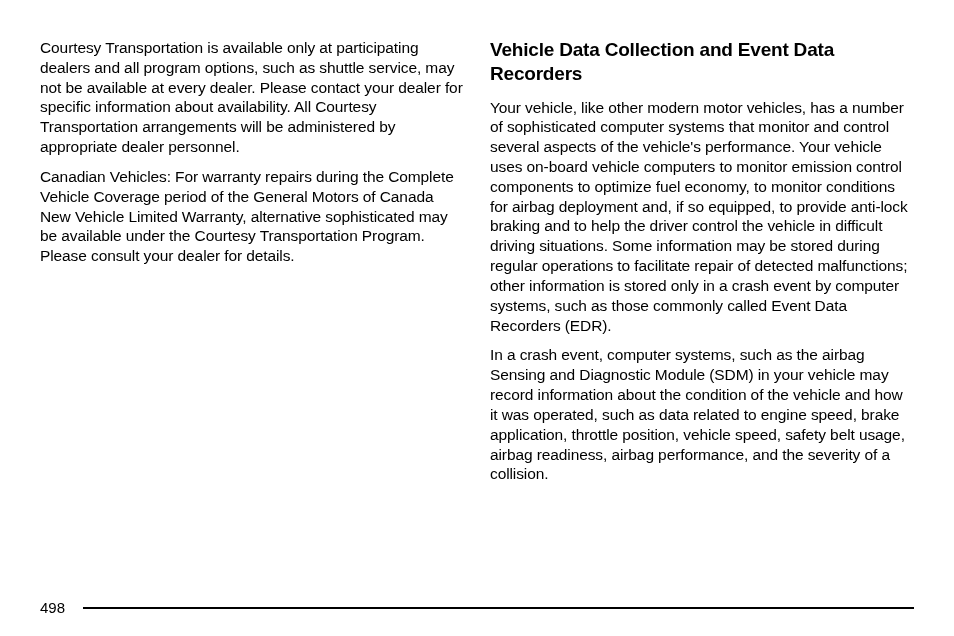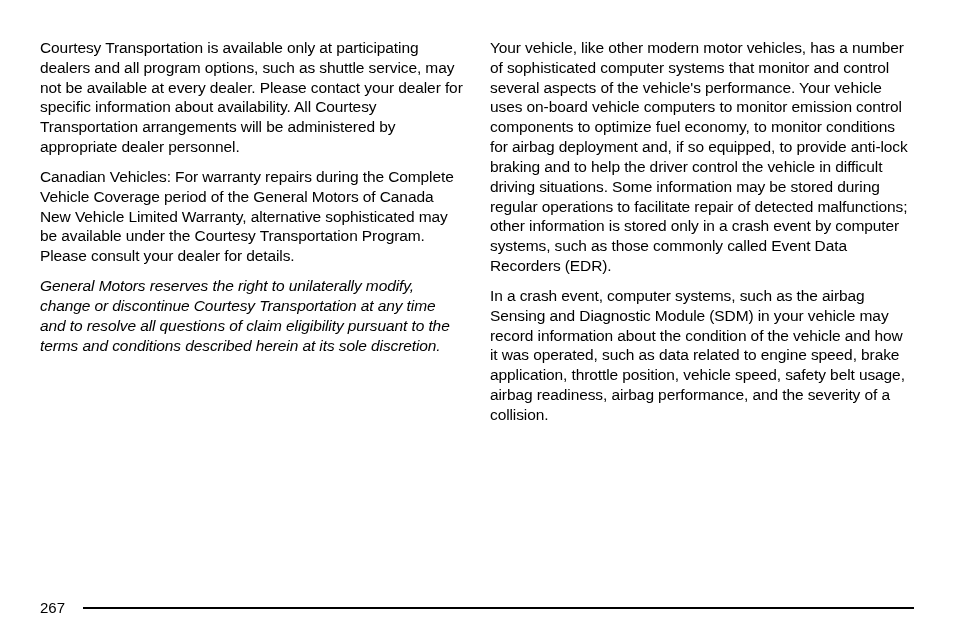--- a/index.html
+++ b/index.html
@@ -58,24 +58,24 @@
       background: #000;
     }
   </style>
 </head>
 <body>
 
 <div class="columns">
   <div class="col">
     <p>Courtesy Transportation is available only at participating dealers and all program options, such as shuttle service, may not be available at every dealer. Please contact your dealer for specific information about availability. All Courtesy Transportation arrangements will be administered by appropriate dealer personnel.</p>
     <p><span class="bold-start">Canadian Vehicles:</span><span> For warranty repairs during the Complete Vehicle Coverage period of the General Motors of Canada New Vehicle Limited Warranty, alternative sophisticated may be available under the Courtesy Transportation Program. Please consult your dealer for details.</span></p>
-    <p class="italic">General Motors reserves the right to unilaterally modify, change or discontinue Courtesy Transportation at any time and to resolve all questions of claim eligibility pursuant to the terms and conditions described herein at its sole discretion.</p>
   </div>
   <div class="col">
+    <h2>Vehicle Data Collection and Event Data Recorders</h2>
     <p>Your vehicle, like other modern motor vehicles, has a number of sophisticated computer systems that monitor and control several aspects of the vehicle's performance. Your vehicle uses on-board vehicle computers to monitor emission control components to optimize fuel economy, to monitor conditions for airbag deployment and, if so equipped, to provide anti-lock braking and to help the driver control the vehicle in difficult driving situations. Some information may be stored during regular operations to facilitate repair of detected malfunctions; other information is stored only in a crash event by computer systems, such as those commonly called Event Data Recorders (EDR).</p>
     <p>In a crash event, computer systems, such as the airbag Sensing and Diagnostic Module (SDM) in your vehicle may record information about the condition of the vehicle and how it was operated, such as data related to engine speed, brake application, throttle position, vehicle speed, safety belt usage, airbag readiness, airbag performance, and the severity of a collision.</p>
   </div>
 </div>
 
 <div class="footer">
-  <span class="page-num">267</span>
+  <span class="page-num">498</span>
   <div class="line"></div>
 </div>
 
 </body></html>

